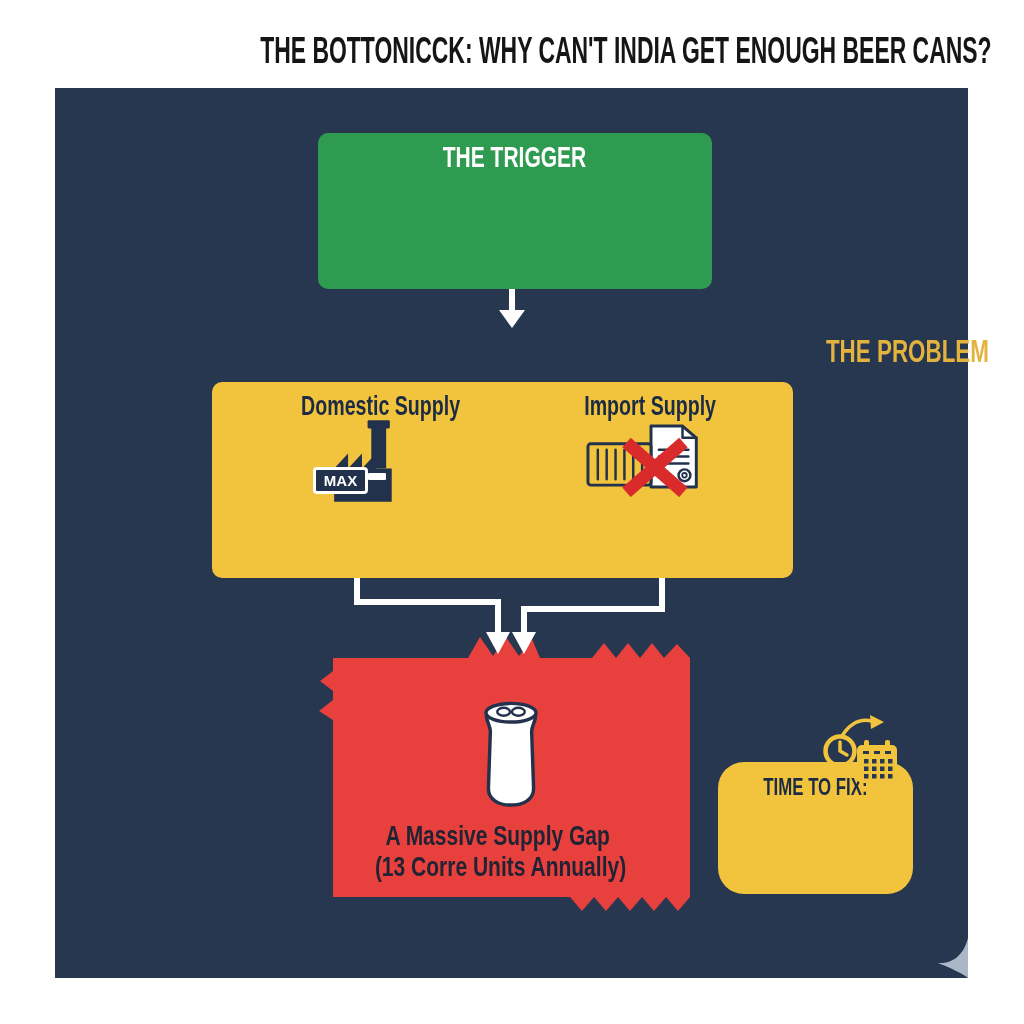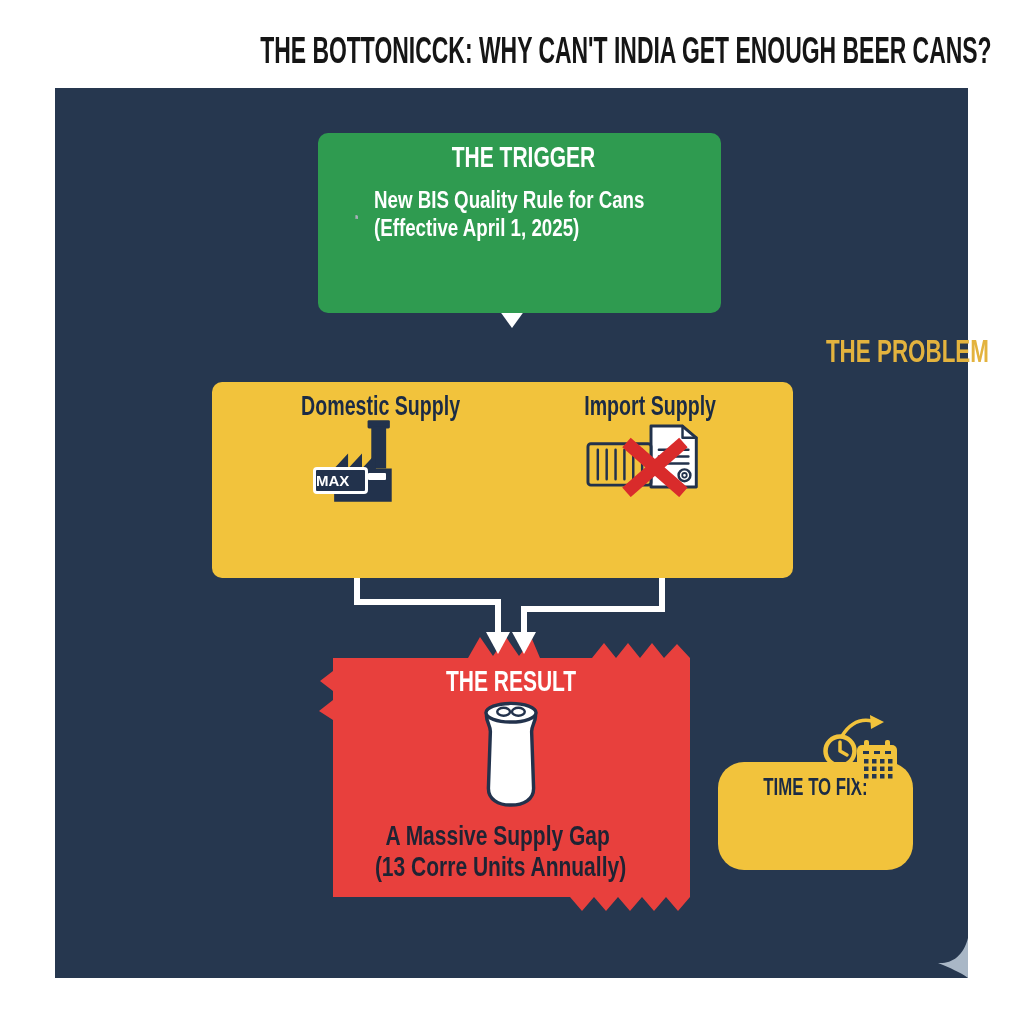--- a/index.html
+++ b/index.html
@@ -23,22 +23,22 @@
     font-size:37px;font-weight:bold;letter-spacing:0;
     color:var(--title-text,#151515);z-index:3;padding-left:36px;
   }
   .panel{
     left:55px;top:88px;width:913px;height:890px;
     background:var(--panel,#26374F);z-index:0;
   }
   .overlay{left:0;top:0;z-index:1;pointer-events:none;}
 
   .trigger-box{
-    left:318px;top:133px;width:394px;height:180px;border-radius:10px;
-    background:var(--green,#2F9B50);z-index:2;padding-left:9px;
+    left:318px;top:133px;width:394px;height:156px;border-radius:10px;
+    background:var(--green,#2F9B50);z-index:2;
   }
   .trigger-heading{margin-top:7px;text-align:center;font-size:30px;font-weight:bold;color:#fff;}
   .trigger-row{display:flex;align-items:flex-start;padding-left:28px;margin-top:2px;}
   .trigger-text{margin-left:16px;margin-top:10px;font-size:24px;line-height:28px;font-weight:bold;color:#fff;}
 
   .problem-heading{
     left:0;right:0;top:333px;text-align:right;z-index:2;
     font-size:32px;font-weight:bold;color:var(--gold,#E3B33E);
   }
   .supply-box{
@@ -47,35 +47,35 @@
   }
   .dom-box{left:212px;width:338px;}
   .imp-box{left:508px;width:285px;}
   .supply-heading{margin-top:8px;text-align:center;font-size:28px;font-weight:bold;}
   .supply-text{position:absolute;left:0;right:0;top:122px;text-align:center;
     font-size:26px;line-height:31px;font-weight:bold;}
 
   .max-badge{
     left:101px;top:85px;width:49px;height:21px;border:3px solid #fff;border-radius:4px;
     background:var(--icon-navy,#22324C);color:#fff;font-size:15px;font-weight:bold;
-    display:flex;align-items:center;justify-content:flex-start;z-index:3;
+    display:flex;align-items:center;justify-content:center;z-index:3;
   }
   .capacity-dash{left:156px;top:91px;width:18px;height:7px;background:#fff;border-radius:1px;z-index:3;}
 
   .result-heading{
     left:333px;top:664px;width:357px;text-align:center;z-index:2;
     font-size:30px;font-weight:bold;color:#fff;
   }
   .result-text{
     left:333px;top:820px;width:329px;text-align:center;z-index:2;
     font-size:28px;line-height:31px;font-weight:bold;color:var(--dark-red-text,#1F2333);
   }
 
   .fix-box{
-    left:718px;top:762px;width:195px;height:108px;border-radius:26px;
+    left:718px;top:762px;width:195px;height:132px;border-radius:26px;
     background:var(--yellow,#F2C33C);z-index:2;color:var(--navy-text,#1B2B45);text-align:center;
   }
   .fix-heading{margin-top:11px;font-size:24px;font-weight:bold;}
   .fix-text{font-size:22px;line-height:25px;font-weight:bold;}
 
   .icon-svg{display:block;}
 </style>
 </head>
 <body>
 
@@ -108,37 +108,20 @@
       <path d="M662 578 L662 609 L524 609 L524 633" fill="none"></path>
       <polygon points="512,632 536,632 524,654" stroke="none"></polygon>
     </g>
 
     <path fill="#A9B7C6" d="M968 938 C963 957 951 964 938 963 C950 968 960 972 968 978 Z"></path>
   </svg>
 
   <div class="abs trigger-box">
     <div class="trigger-heading">
       <span class="cx s70">THE TRIGGER</span>
-    </div>
-    <div class="trigger-row">
-      <svg class="icon-svg" width="72" height="82" viewBox="0 0 74 82">
-        <g stroke="#22324C" stroke-linejoin="round" stroke-linecap="round">
-          <path d="M10 4 H46 L64 20 V74 Q64 78 60 78 H14 Q10 78 10 74 Z" fill="#fff" stroke-width="3.5"></path>
-          <path d="M46 4 V20 H64" fill="none" stroke-width="3"></path>
-          <circle cx="25" cy="21" r="7.5" fill="#fff" stroke-width="3"></circle>
-          <circle cx="25" cy="21" r="3" fill="none" stroke-width="2"></circle>
-          <path d="M17 36 H57 M17 43.5 H57 M17 51 H57 M17 58.5 H43" fill="none" stroke-width="3"></path>
-          <path d="M44 62 C44 52 52 47 56 47 C60 47 68 52 68 62 C68 66 64 67 63 70 H49 C48 67 44 66 44 62 Z" fill="#fff" stroke-width="3"></path>
-          <rect x="40" y="70" width="33" height="9" rx="2" fill="#fff" stroke-width="3"></rect>
-        </g>
-      </svg>
-      <div class="trigger-text">
-        <span class="cx s78 oL">New BIS Quality Rule for Cans</span><br>
-        <span class="cx s78 oL">(Effective April 1, 2025)</span>
-      </div>
     </div>
   </div>
 
   <div class="abs problem-heading">
     <span class="cx s70">THE PROBLEM</span>
   </div>
 
   <div class="abs supply-box dom-box">
     <div class="supply-heading">
       <span class="cx s70">Domestic Supply</span>
@@ -170,23 +153,20 @@
         <rect x="2" y="20" width="64" height="42" rx="3" fill="#F2C33C" stroke-width="3"></rect>
         <path d="M12 26 V56 M21 26 V56 M30 26 V56 M39 26 V56 M48 26 V56 M57 26 V56" fill="none" stroke-width="2.5"></path>
       </g>
       <g stroke="#D92B2B" stroke-width="13" stroke-linecap="square">
         <path d="M46 23 L94 65"></path>
         <path d="M94 23 L46 65"></path>
       </g>
     </svg>
   </div>
 
-  <div class="abs result-heading">
-    <span class="cx s70">THE RESULT</span>
-  </div>
   <svg class="abs icon-svg" style="left:477px;top:698px;z-index:2;" width="68" height="112" viewBox="0 0 68 114">
     <g stroke="#22324C" stroke-linejoin="round" stroke-linecap="round">
       <path d="M9 18 C9 24 13 28 13 34 L11 92 C11 103 21 109 34 109 C47 109 57 103 57 92 L55 34 C55 28 59 24 59 18 Z" fill="#fff" stroke-width="3.5"></path>
       <ellipse cx="34" cy="15" rx="25.5" ry="9.5" fill="#fff" stroke-width="3.5"></ellipse>
       <ellipse cx="26.5" cy="14" rx="6.5" ry="4" fill="#fff" stroke-width="2.5"></ellipse>
       <ellipse cx="41.5" cy="14" rx="6.5" ry="4" fill="#fff" stroke-width="2.5"></ellipse>
     </g>
   </svg>
   <div class="abs result-text">
     <span class="cx s75">A Massive Supply Gap</span><br>

